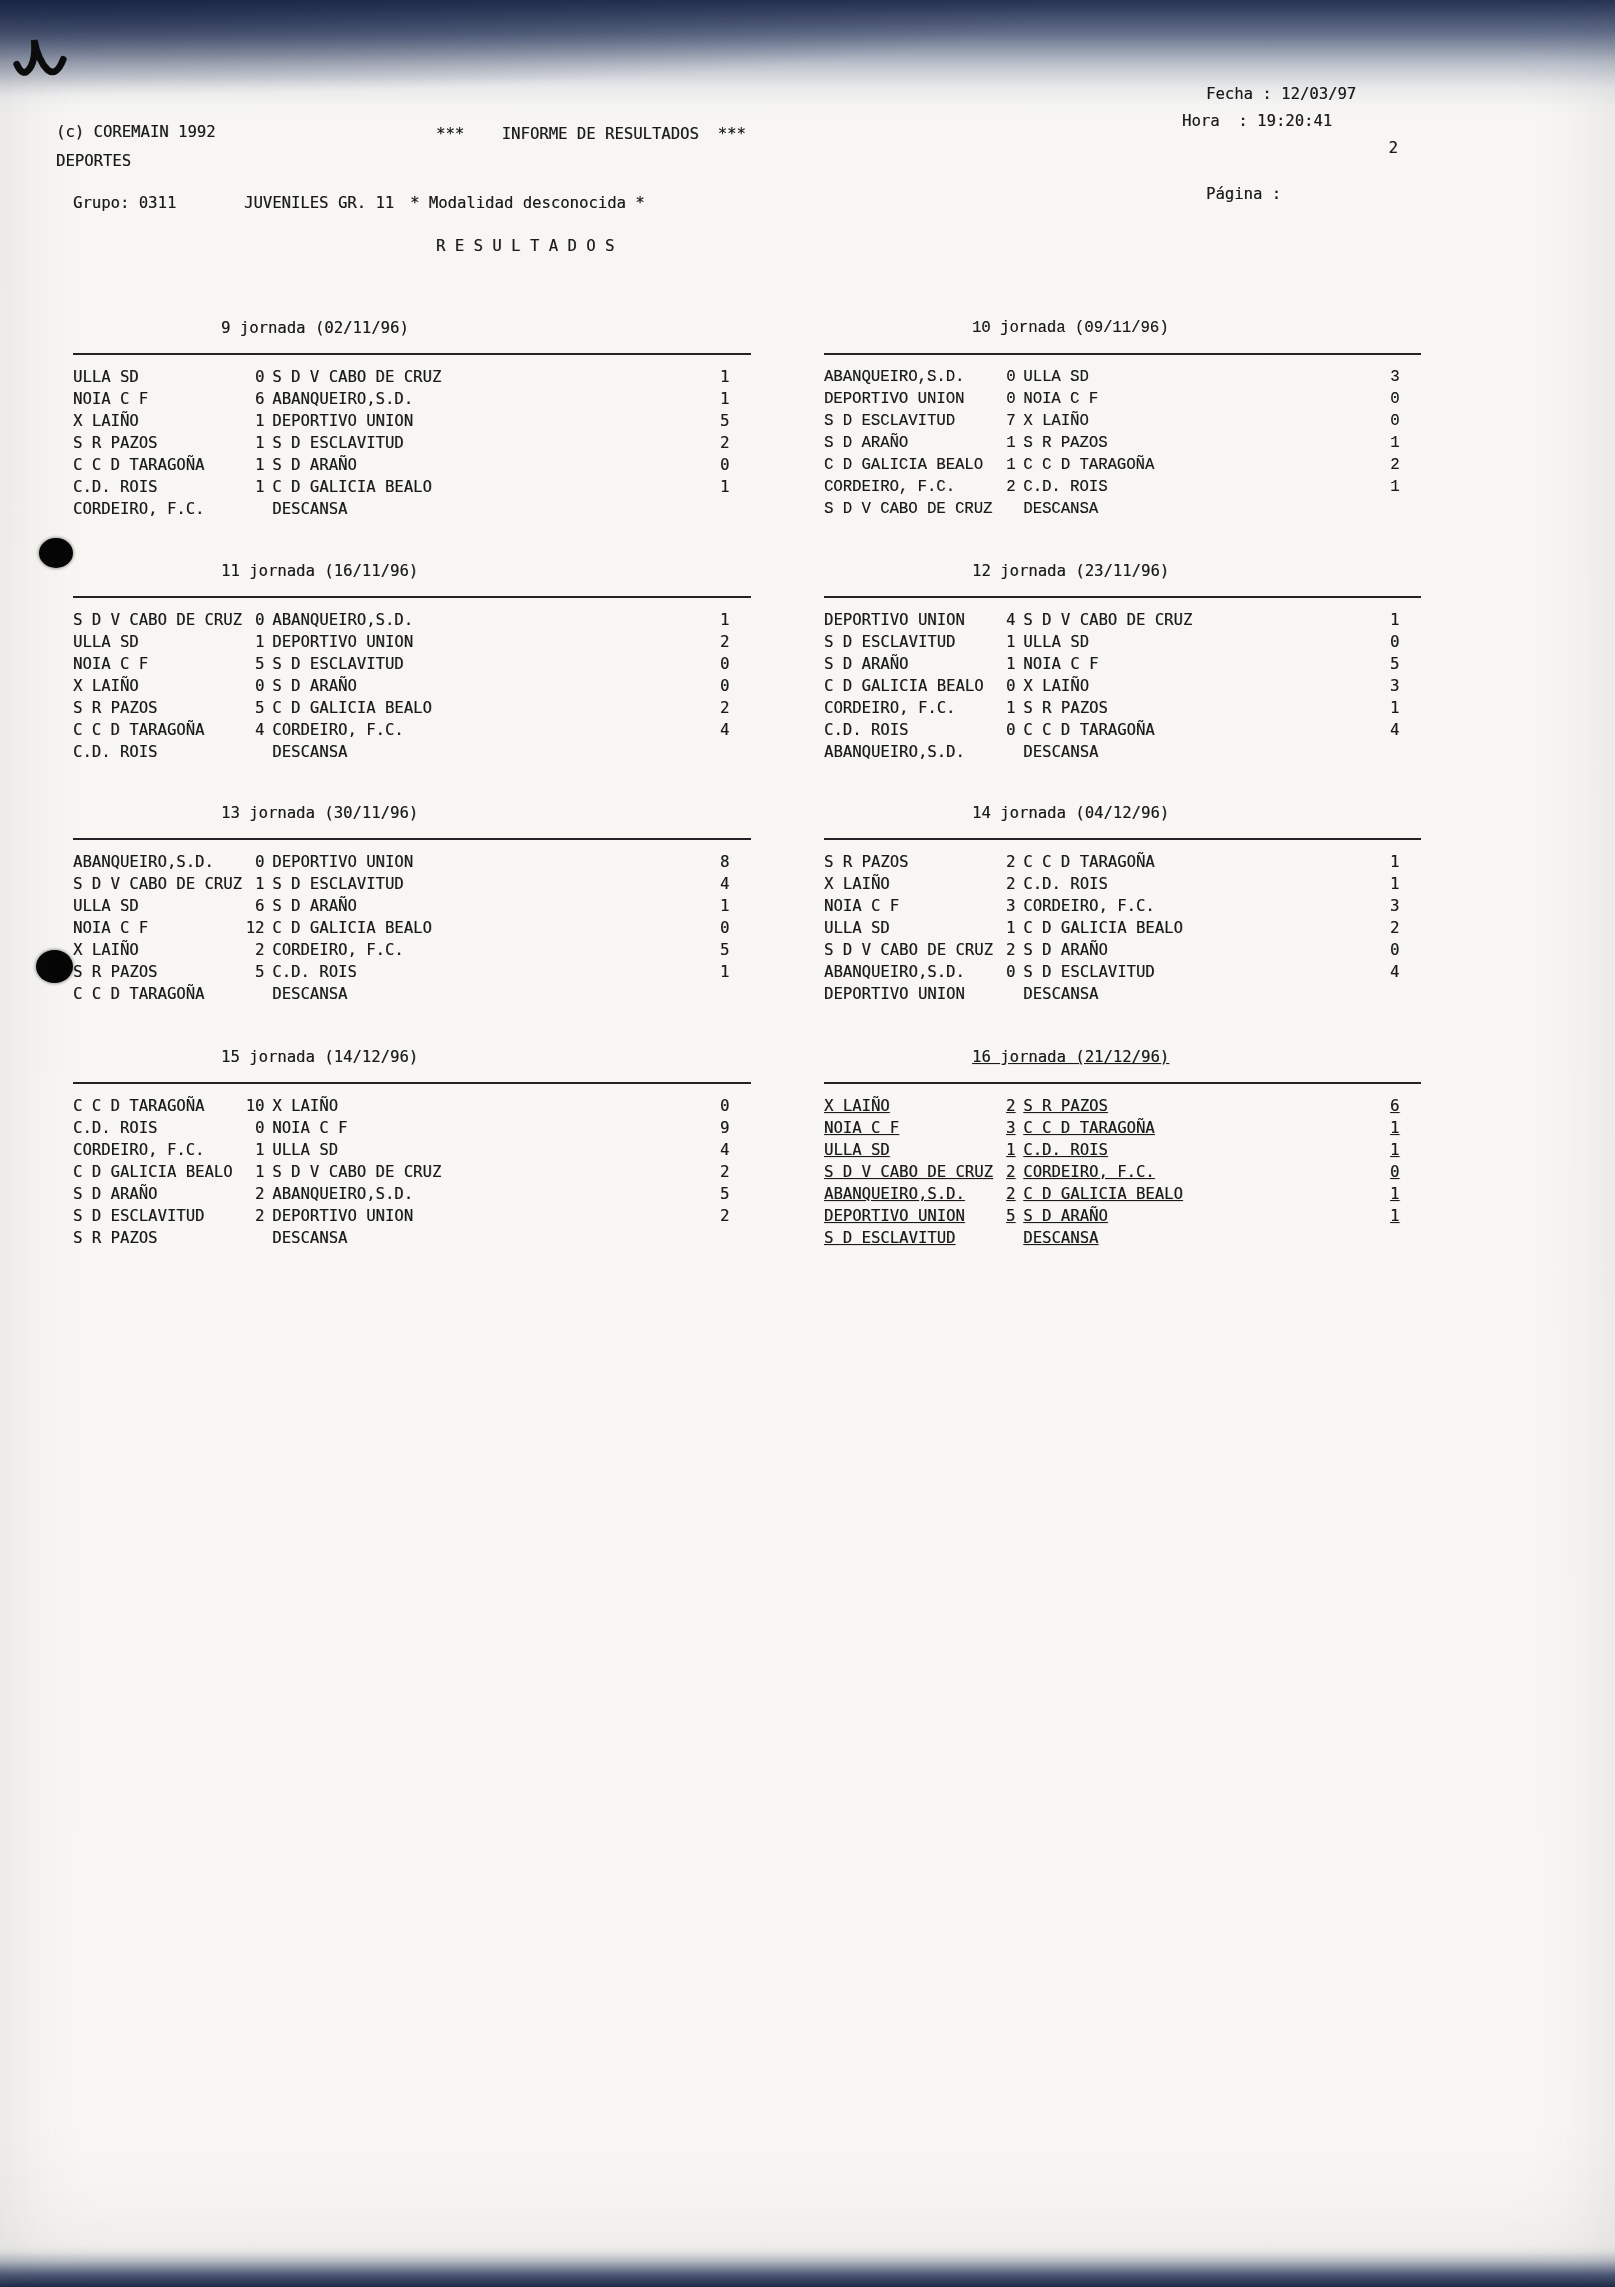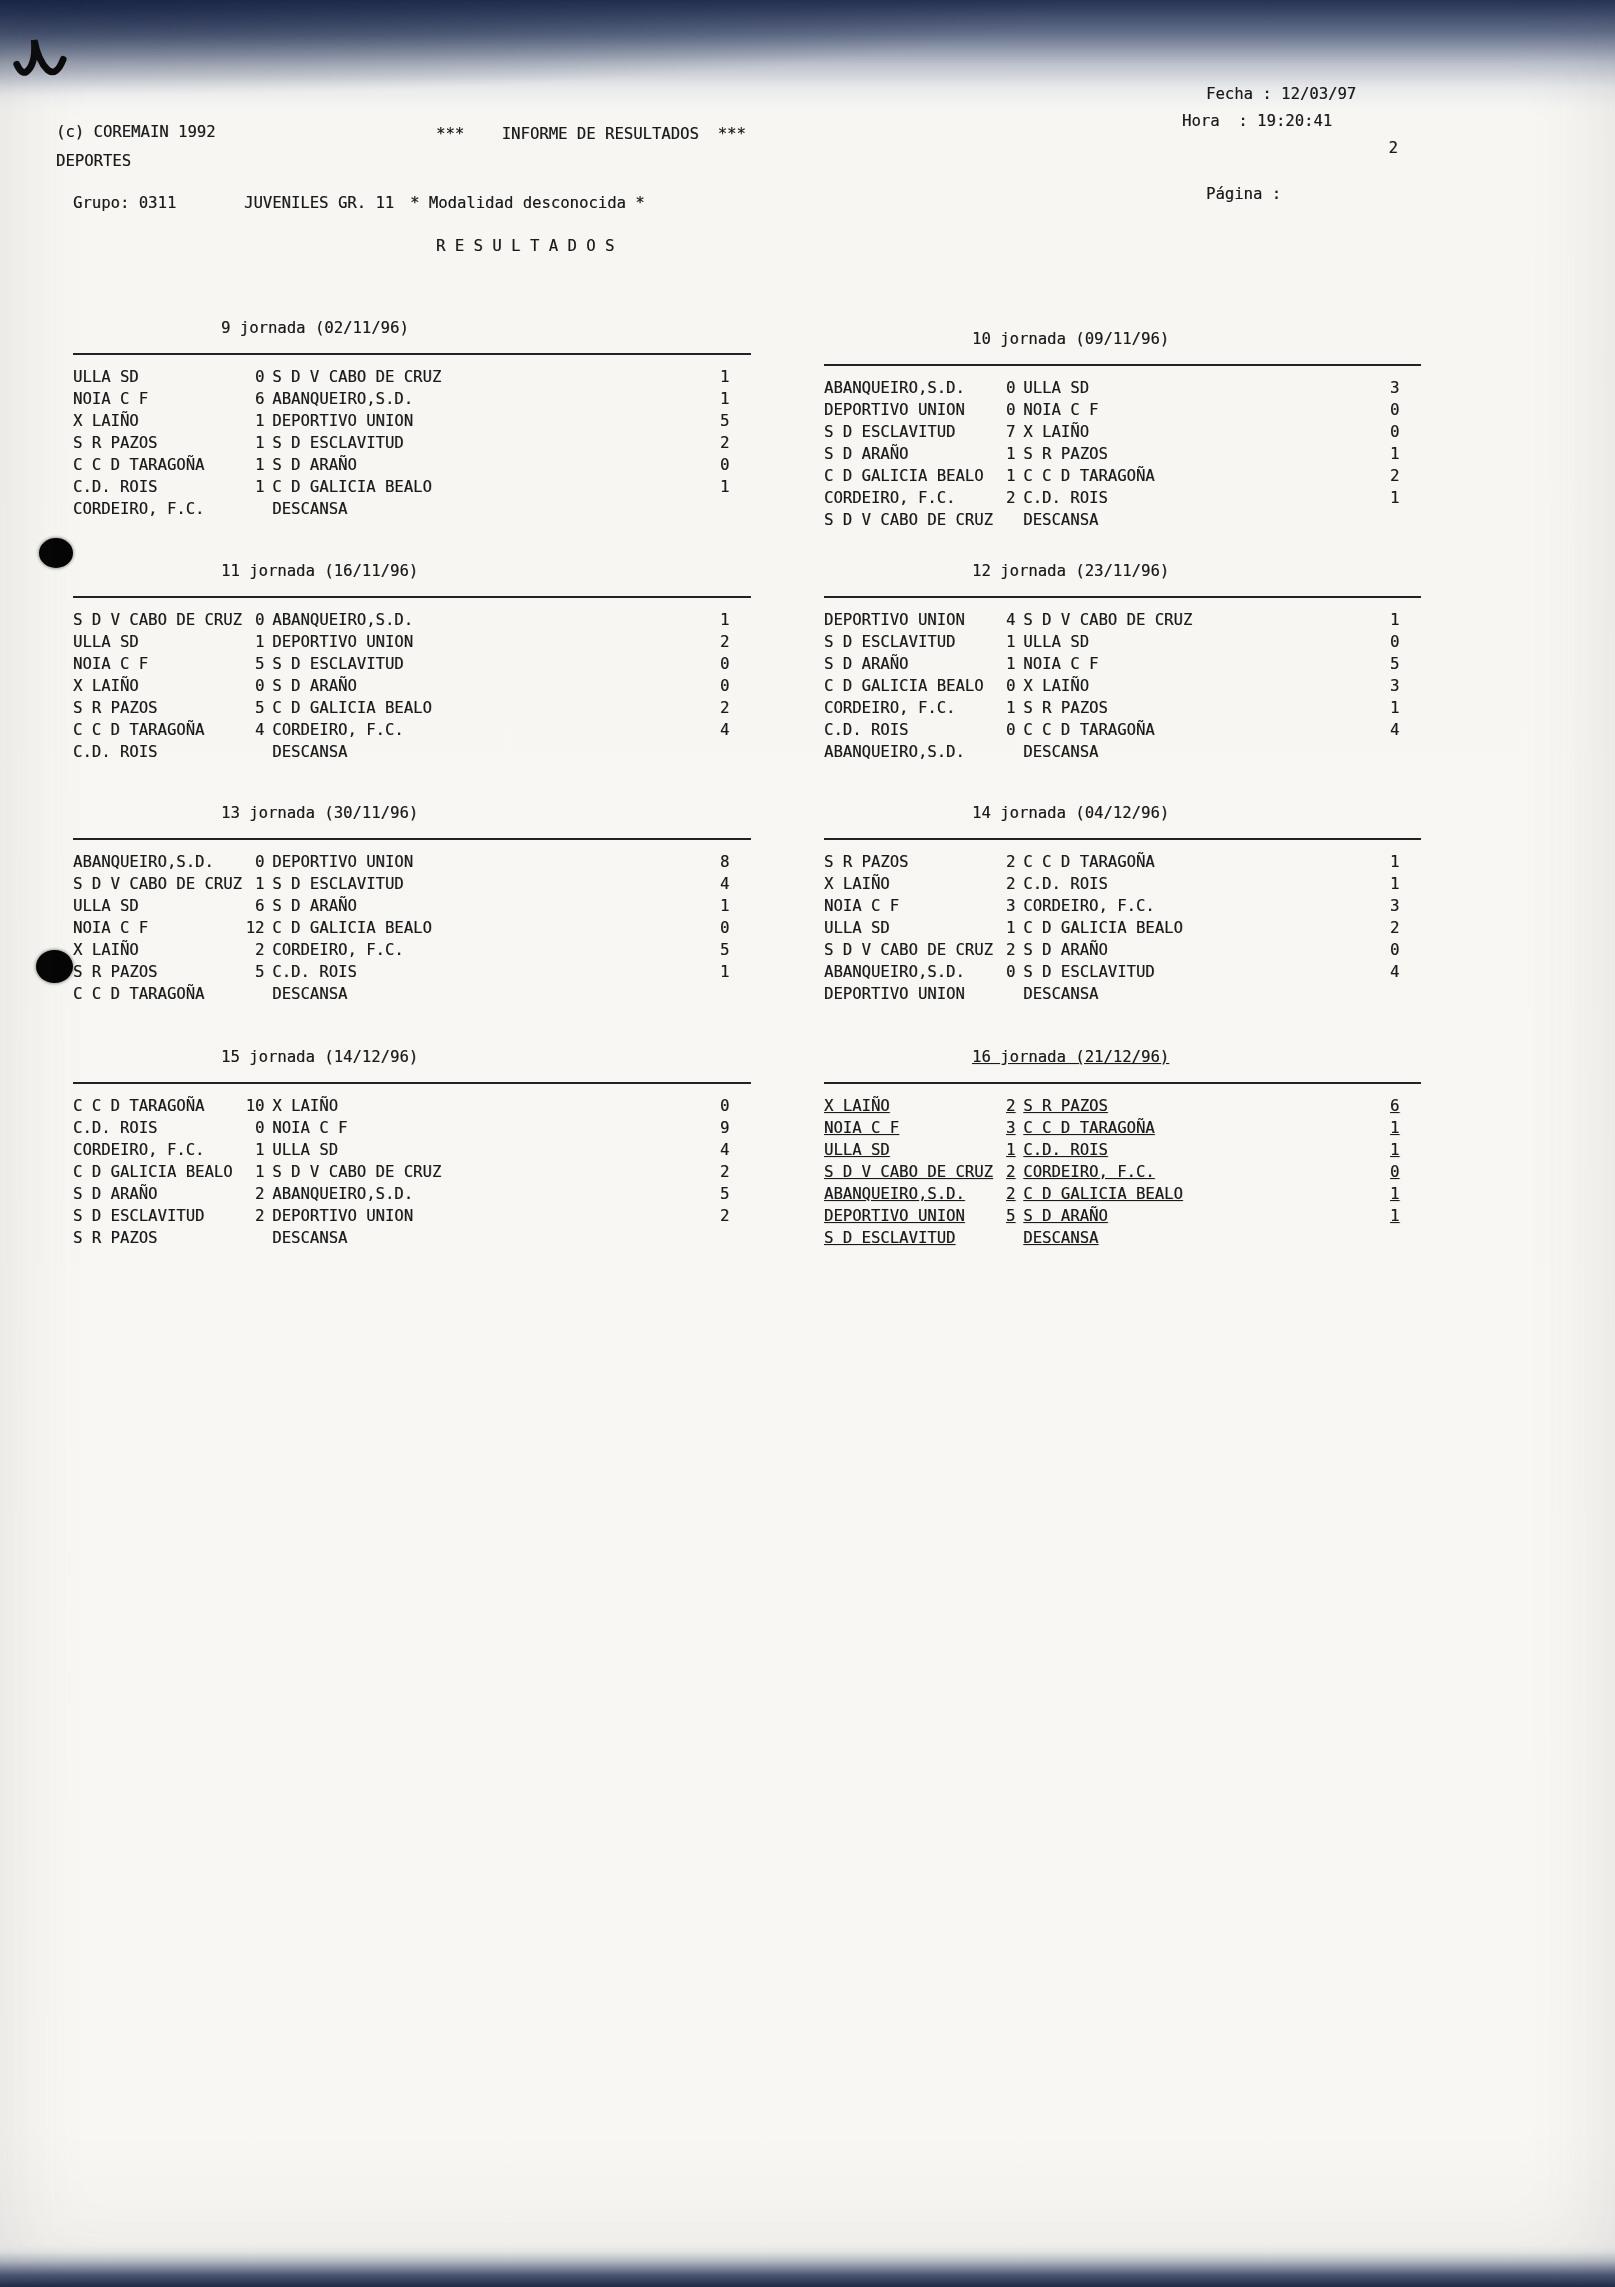--- a/index.html
+++ b/index.html
@@ -76,21 +76,21 @@
       <div class="jornada-title">9 jornada (02/11/96)</div>
       <div class="jornada-rule"></div>
       <div class="match-row"><span class="home">ULLA SD</span><span class="hs">0</span><span class="away">S D V CABO DE CRUZ</span><span class="as">1</span></div>
       <div class="match-row"><span class="home">NOIA C F</span><span class="hs">6</span><span class="away">ABANQUEIRO,S.D.</span><span class="as">1</span></div>
       <div class="match-row"><span class="home">X LAIÑO</span><span class="hs">1</span><span class="away">DEPORTIVO UNION</span><span class="as">5</span></div>
       <div class="match-row"><span class="home">S R PAZOS</span><span class="hs">1</span><span class="away">S D ESCLAVITUD</span><span class="as">2</span></div>
       <div class="match-row"><span class="home">C C D TARAGOÑA</span><span class="hs">1</span><span class="away">S D ARAÑO</span><span class="as">0</span></div>
       <div class="match-row"><span class="home">C.D. ROIS</span><span class="hs">1</span><span class="away">C D GALICIA BEALO</span><span class="as">1</span></div>
       <div class="match-row"><span class="home">CORDEIRO, F.C.</span><span class="hs"></span><span class="away">DESCANSA</span><span class="as"></span></div>
     </section>
-    <section class="jornada" style="left: 824px; top: 286px; width: 597px;">
+    <section class="jornada" style="left: 824px; top: 275px; width: 597px; font-family: Liberation Mono, monospace;">
       <div class="jornada-title">10 jornada (09/11/96)</div>
       <div class="jornada-rule"></div>
       <div class="match-row"><span class="home">ABANQUEIRO,S.D.</span><span class="hs">0</span><span class="away">ULLA SD</span><span class="as">3</span></div>
       <div class="match-row"><span class="home">DEPORTIVO UNION</span><span class="hs">0</span><span class="away">NOIA C F</span><span class="as">0</span></div>
       <div class="match-row"><span class="home">S D ESCLAVITUD</span><span class="hs">7</span><span class="away">X LAIÑO</span><span class="as">0</span></div>
       <div class="match-row"><span class="home">S D ARAÑO</span><span class="hs">1</span><span class="away">S R PAZOS</span><span class="as">1</span></div>
       <div class="match-row"><span class="home">C D GALICIA BEALO</span><span class="hs">1</span><span class="away">C C D TARAGOÑA</span><span class="as">2</span></div>
       <div class="match-row"><span class="home">CORDEIRO, F.C.</span><span class="hs">2</span><span class="away">C.D. ROIS</span><span class="as">1</span></div>
       <div class="match-row"><span class="home">S D V CABO DE CRUZ</span><span class="hs"></span><span class="away">DESCANSA</span><span class="as"></span></div>
     </section>

